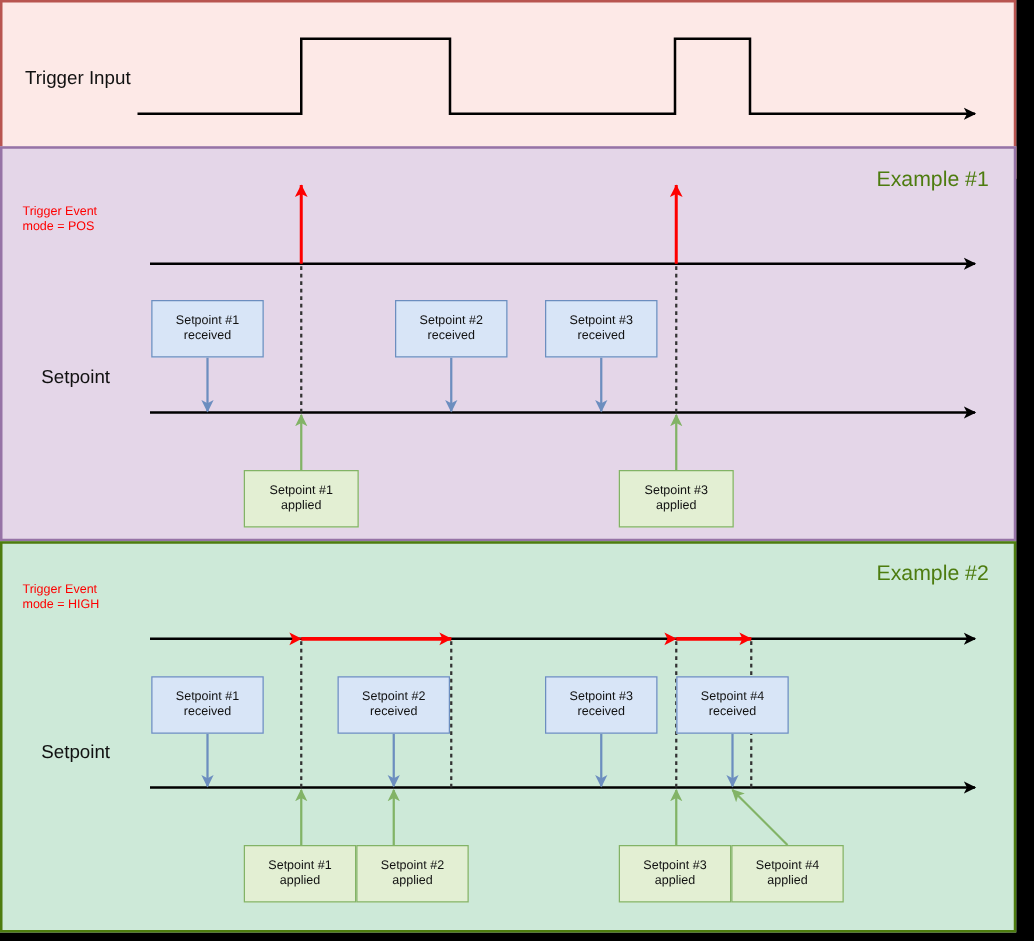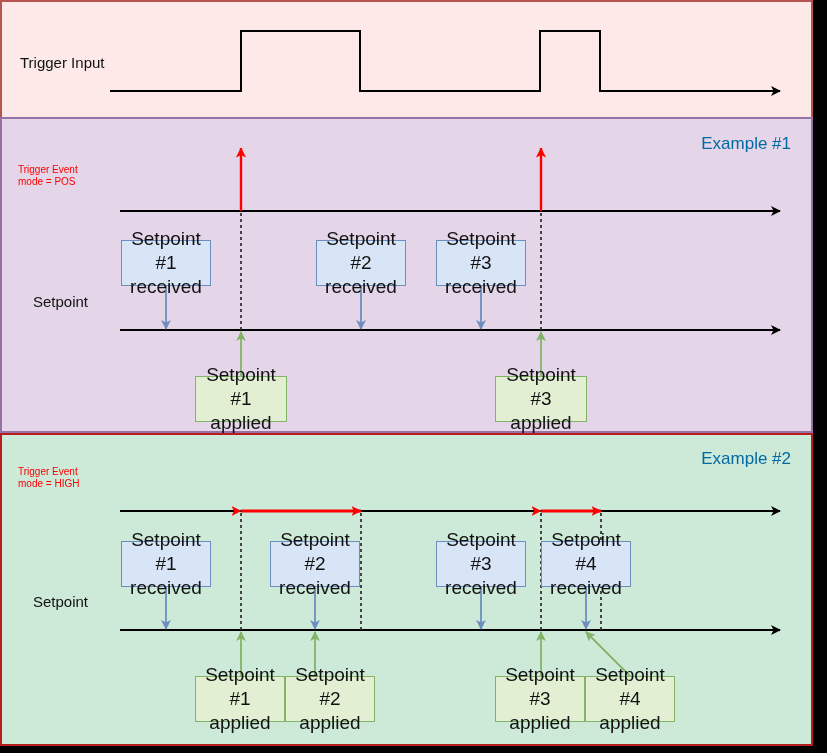--- a/index.html
+++ b/index.html
@@ -2,31 +2,31 @@
 <html><head>
 <meta charset="utf-8">
 <style>
   html,body{margin:0;padding:0;background:#000;}
   body{width:827px;height:753px;overflow:hidden;font-family:"Liberation Sans",sans-serif;}
   #root{position:relative;width:827px;height:753px;background:#000;}
 
   .panel{position:absolute;box-sizing:border-box;}
   #panel-trigger{left:0;top:0;width:813px;height:143px;background:#fde9e7;border:2px solid #b85450;}
   #panel-ex1{left:0;top:117px;width:813px;height:316px;background:#e4d6e8;border:2px solid #9673a6;}
-  #panel-ex2{left:0;top:433px;width:813px;height:313px;background:#cde9d8;border:2px solid #b91c1c;}
+  #panel-ex2{left:0;top:433px;width:813px;height:313px;background:#cde9d8;border:2px solid #4d7c0f;}
 
   .lbl{position:absolute;white-space:pre;line-height:1.22;}
   .lbl-black{color:#111;font-size:15px;}
   .lbl-red{color:#fe0000;font-size:10px;font-weight:400;}
-  .lbl-title{color:#0369a1;font-size:17px;text-align:center;}
+  .lbl-title{color:#4d7c0f;font-size:17px;text-align:center;}
 
   svg.layer{position:absolute;left:0;top:0;overflow:visible;pointer-events:none;}
 
   .box{position:absolute;box-sizing:border-box;display:flex;align-items:center;
-       justify-content:center;text-align:center;font-size:19px;color:#111;
+       justify-content:center;text-align:center;font-size:10px;color:#111;
        line-height:1.25;white-space:pre-line;}
   .box-blue{background:#d8e5f7;border:1px solid #6c8ebf;}
   .box-green{background:#e3efd3;border:1px solid #82b366;}
 </style>
 </head>
 <body>
 
 <div id="root">
 
   <div class="panel" id="panel-trigger">

